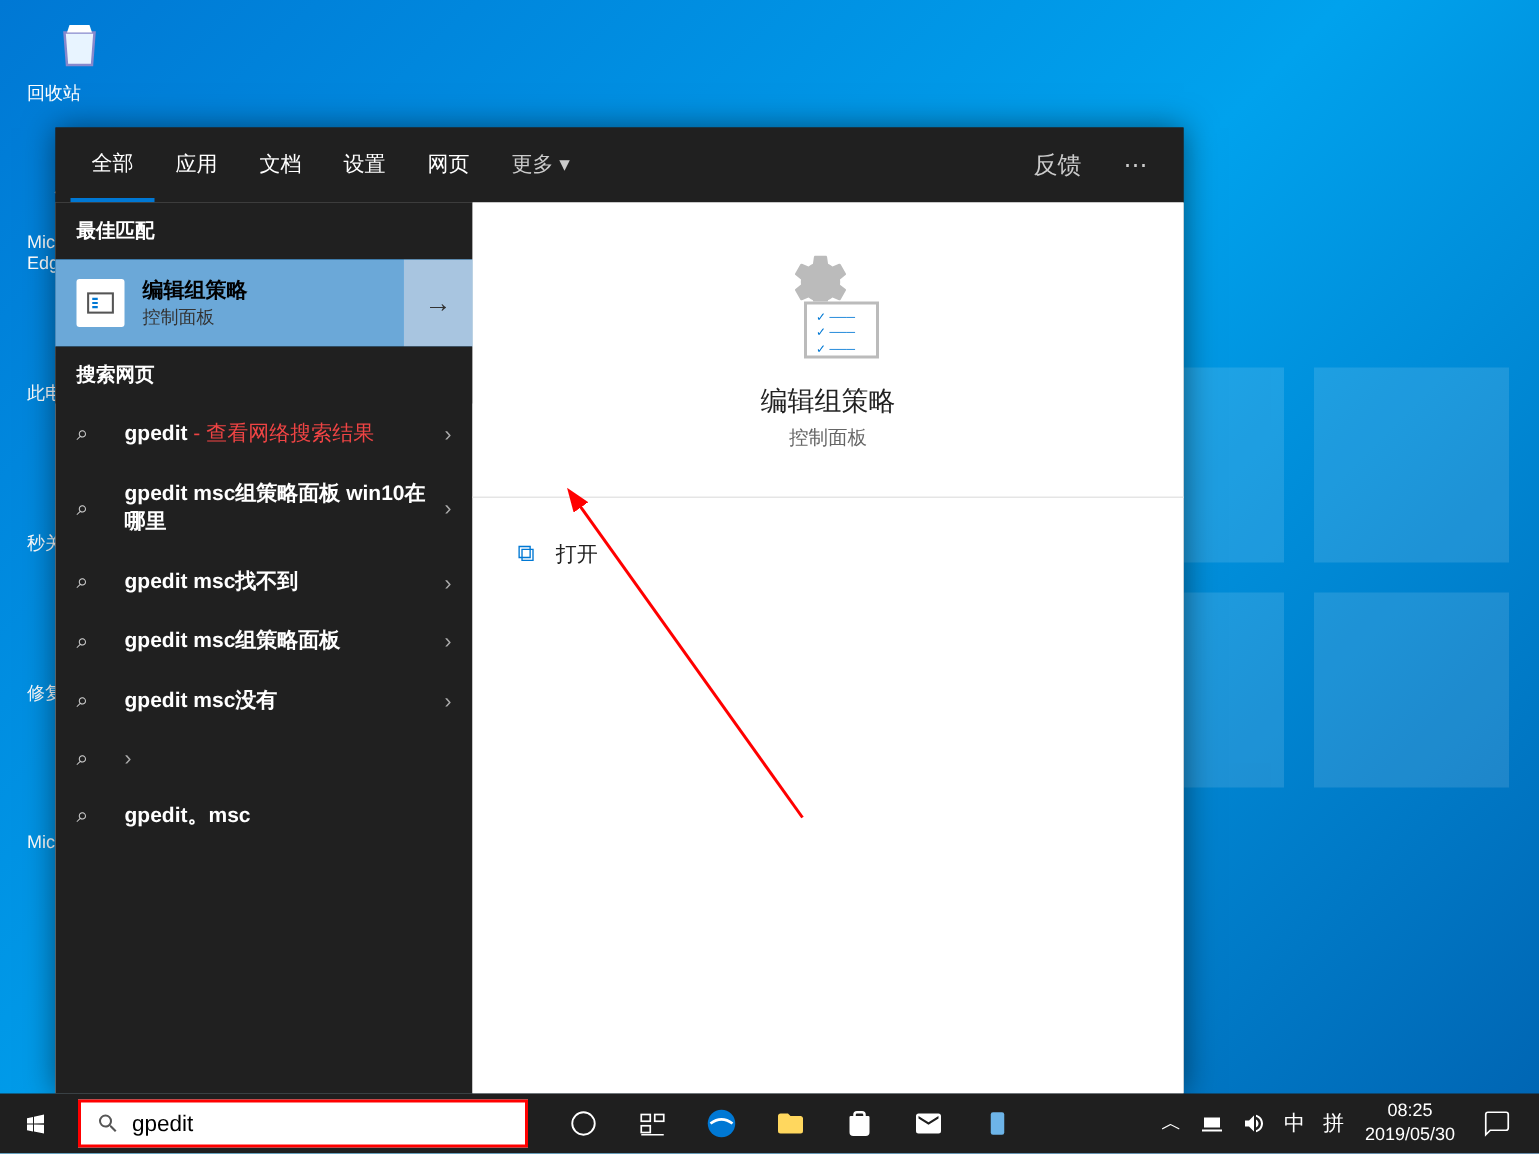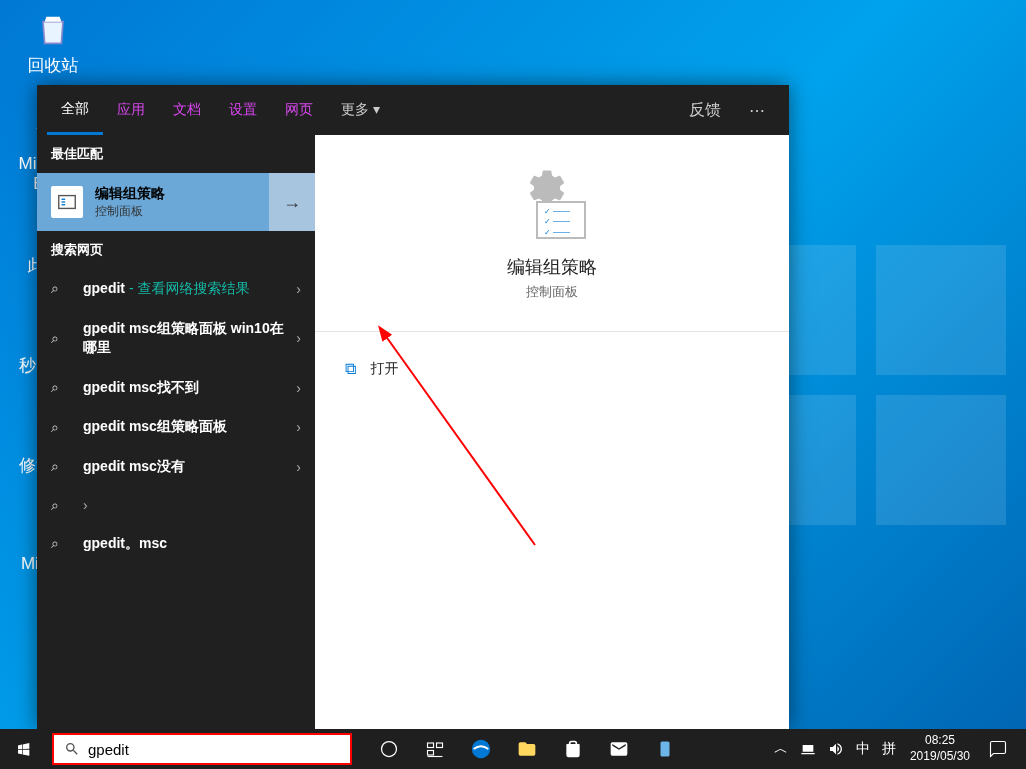--- a/index.html
+++ b/index.html
@@ -7,21 +7,21 @@
 
 
 .bg-logo { position: absolute; right: 20px; top: 50%; transform: translateY(-50%); width: 280px; height: 280px; opacity: 0.8; }
 .bg-logo-q { position: absolute; width: 130px; height: 130px; background: rgba(255,255,255,0.15); }
 .bg-logo-q.tl { top: 0; left: 0; }
 .bg-logo-q.tr { top: 0; right: 0; }
 .bg-logo-q.bl { bottom: 0; left: 0; }
 .bg-logo-q.br { bottom: 0; right: 0; }
 
 
-.desktop-icon { position: absolute; width: 70px; text-align: center; color: #fff; font-size: 17px; }
+.desktop-icon { position: absolute; width: 70px; color: #fff; font-size: 12px; }
 .desktop-icon .icon-img { width: 40px; height: 40px; margin: 0 auto 4px; display: flex; align-items: center; justify-content: center; }
 
 
 .taskbar { position: absolute; bottom: 0; left: 0; right: 0; height: 40px; background: #1f1f1f; display: flex; align-items: center; }
 .start-btn { width: 48px; height: 40px; display: flex; align-items: center; justify-content: center; color: #fff; }
 .win-logo { width: 16px; height: 16px; fill: #fff; }
 
 .search-box { width: 300px; height: 32px; background: #fff; display: flex; align-items: center; padding: 0 10px; margin: 0 4px; border: 2px solid red; position: relative; }
 .search-box input { border: none; outline: none; flex: 1; font-size: 15px; margin-left: 8px; background: transparent; }
 
@@ -30,21 +30,21 @@
 
 .tray { margin-left: auto; display: flex; align-items: center; color: #fff; font-size: 12px; padding-right: 8px; }
 .tray-icon { padding: 0 6px; height: 40px; display: flex; align-items: center; font-size: 14px; }
 .tray-clock { text-align: center; padding: 0 8px; line-height: 1.3; font-size: 12px; }
 .tray-notif { width: 40px; height: 40px; display: flex; align-items: center; justify-content: center; }
 
 
 .search-panel { position: absolute; left: 37px; bottom: 40px; width: 752px; height: 644px; background: #202020; display: flex; flex-direction: column; box-shadow: 0 0 20px rgba(0,0,0,0.5); }
 
 .panel-tabs { height: 50px; background: #202020; display: flex; align-items: center; padding: 0 10px; }
-.panel-tab { color: #d946ef; padding: 0 14px; font-size: 14px; height: 50px; display: flex; align-items: center; cursor: pointer; }
+.panel-tab { color: #ffffff; padding: 0 14px; font-size: 14px; height: 50px; display: flex; align-items: center; cursor: pointer; }
 .panel-tab.active { color: #fff; border-bottom: 3px solid #0078d4; }
 .panel-tab-more { color: #ccc; padding: 0 14px; font-size: 14px; }
 .panel-spacer { flex: 1; }
 .panel-feedback { color: #ccc; font-size: 16px; padding: 0 14px; }
 .panel-dots { color: #ccc; padding: 0 14px; font-size: 16px; }
 
 .panel-body { flex: 1; display: flex; background: #fff; }
 
 .panel-left { width: 278px; background: #202020; display: flex; flex-direction: column; }
 .section-header { color: #fff; font-size: 13px; font-weight: bold; padding: 10px 14px; background: #202020; }
@@ -54,21 +54,21 @@
 .best-match-icon { width: 32px; height: 32px; background: #fff; border-radius: 2px; display: flex; align-items: center; justify-content: center; margin-right: 12px; }
 .best-match-text { flex: 1; }
 .best-match-title { color: #000; font-size: 14px; font-weight: bold; }
 .best-match-sub { color: #333; font-size: 12px; }
 .best-match-arrow { width: 46px; height: 100%; background: #a8c5e0; display: flex; align-items: center; justify-content: center; color: #333; font-size: 18px; }
 
 .web-results { flex: 1; }
 .web-item { display: flex; align-items: center; padding: 10px 14px; color: #fff; cursor: pointer; }
 .web-item-icon { width: 20px; margin-right: 12px; font-size: 14px; color: #ccc; }
 .web-item-text { flex: 1; font-size: 14px; line-height: 1.4; }
-.web-item-text .dim { color: #14b8a6; }
+.web-item-text .dim { color: #ef4444; }
 .web-item-chev { color: #aaa; font-size: 14px; }
 
 .panel-right { flex: 1; background: #fff; padding: 30px 20px; position: relative; }
 .detail-icon { width: 80px; height: 64px; margin: 10px auto 16px; position: relative; }
 .detail-gear { position: absolute; top: -8px; left: 14px; width: 42px; height: 42px; }
 .detail-list { position: absolute; bottom: 0; right: 6px; width: 50px; height: 38px; background: #fff; border: 2px solid #bbb; }
 .detail-list-inner { padding: 4px 6px; }
 .detail-check { font-size: 8px; color: #0078d4; display: block; line-height: 1.3; }
 .detail-title { text-align: center; font-size: 18px; color: #222; margin-bottom: 4px; }
 .detail-sub { text-align: center; font-size: 13px; color: #666; margin-bottom: 30px; }

